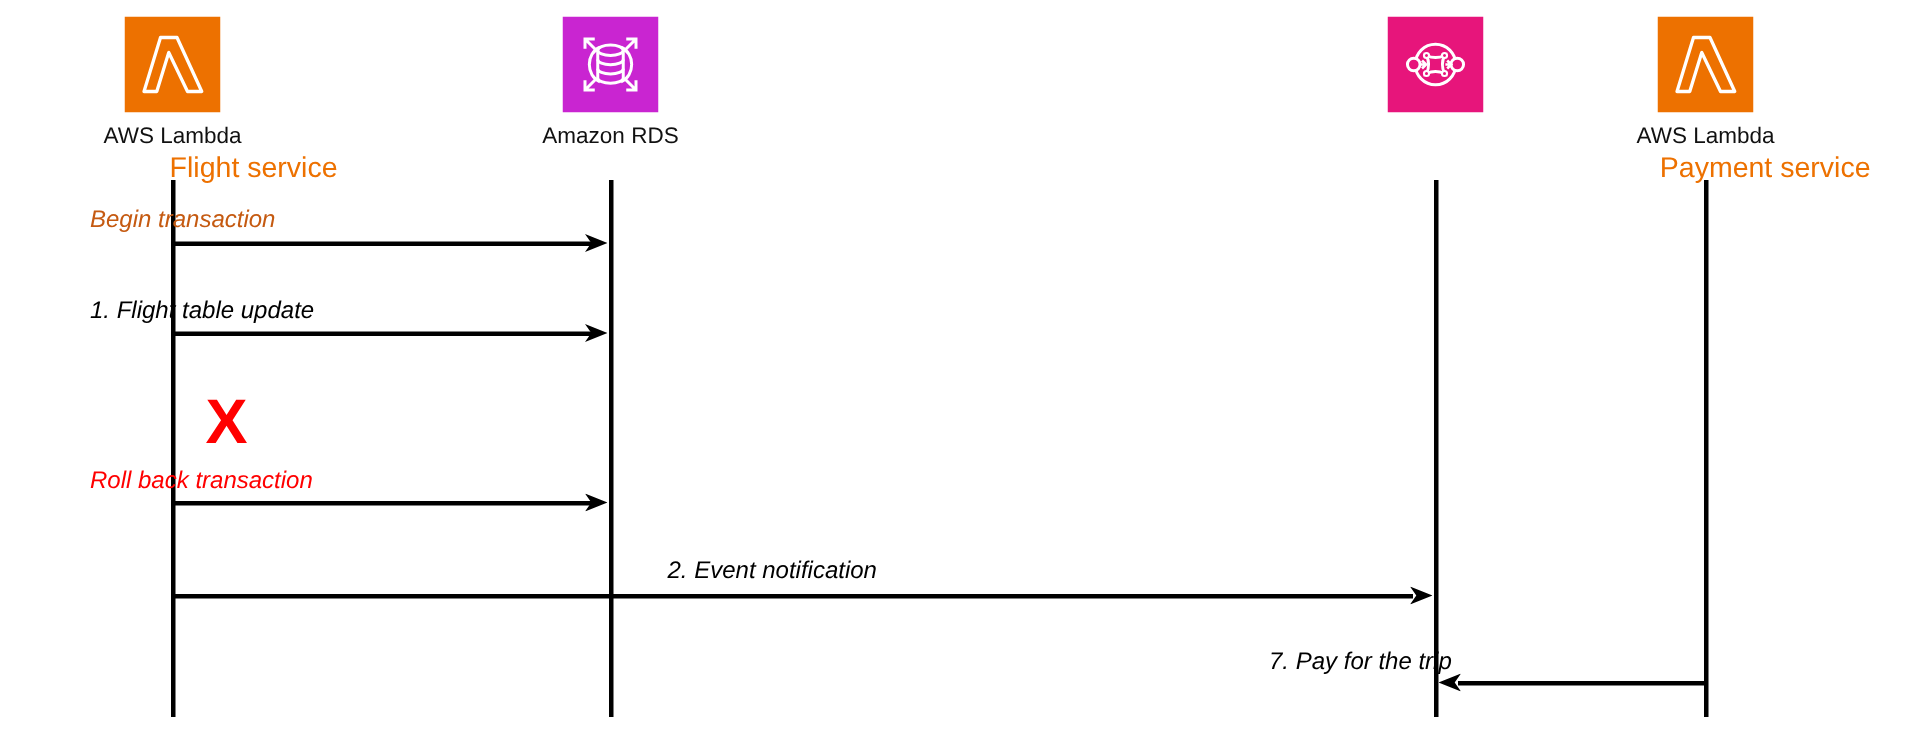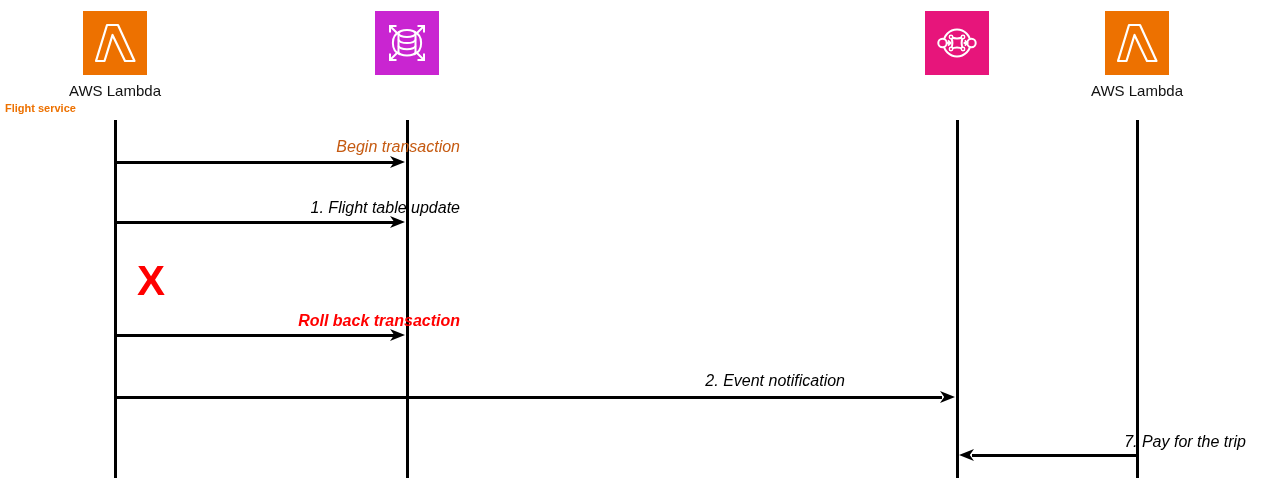--- a/index.html
+++ b/index.html
@@ -12,39 +12,39 @@
     overflow: hidden;
     padding-left: 31px;
   }
   .abs { position: absolute; }
   .icon-box { width: 64px; height: 64px; top: 11px; }
   .actor-name {
     top: 82px; width: 220px; text-align: center;
     font-size: 15px; color: #111111; line-height: 1.2;
   }
   .actor-service {
-    top: 102px; width: 220px; text-align: left;
-    font-size: 11px; color: #ED7100; line-height: 1.2; font-weight: bold;
+    top: 102px; width: 220px; text-align: right;
+    font-size: 19px; color: #ED7100; line-height: 1.2;
   }
   .lifeline { top: 120px; width: 2.6px; height: 358px; background: #000000; }
   .msg-line { height: 2.6px; background: #000000; }
   .arrow-head {
     width: 15px; height: 12px; background: #000000;
     clip-path: polygon(100% 50%, 0% 0%, 28% 50%, 0% 100%);
   }
   .arrow-head.left {
     clip-path: polygon(0% 50%, 100% 0%, 72% 50%, 100% 100%);
   }
   .msg-label {
-    width: 400px; text-align: right;
+    width: 400px; text-align: left;
     font-size: 16px; font-style: italic; color: #000000;
     line-height: 1.1; white-space: nowrap;
   }
   .msg-label.orange { color: #C55A11; }
-  .msg-label.red { color: #FF0000; font-weight: bold; }
+  .msg-label.red { color: #FF0000; }
   .failure-x {
     width: 60px; text-align: center;
     font-size: 42px; font-weight: bold; color: #FF0000;
     line-height: 1; font-style: normal;
   }
 </style>
 </head>
 <body>
 
 <div id="canvas">
@@ -70,20 +70,21 @@
         <path d="M25 20.5 C15.5 24.5 15.5 39.5 25 43.5"></path>
         <path d="M39 20.5 C48.5 24.5 48.5 39.5 39 43.5"></path>
         <ellipse cx="32" cy="22.5" rx="8.5" ry="3.5"></ellipse>
         <path d="M23.5 22.5 L23.5 41 M40.5 22.5 L40.5 41"></path>
         <path d="M23.5 41 A8.5 3.5 0 0 0 40.5 41"></path>
         <path d="M23.5 28.6 A8.5 3.5 0 0 0 40.5 28.6"></path>
         <path d="M23.5 34.8 A8.5 3.5 0 0 0 40.5 34.8"></path>
       </g>
     </svg>
   </div>
+  <div class="abs actor-name" style="left:297px">Amazon RDS</div>
   <div class="abs lifeline" style="left:406px"></div>
 
   <div class="abs icon-box" style="left:925px">
     <svg width="64" height="64" viewBox="0 0 64 64">
       <rect width="64" height="64" fill="#E7157B"></rect>
       <circle cx="32" cy="32" r="13.5" fill="none" stroke="#ffffff" stroke-width="2"></circle>
       <circle cx="17.5" cy="32" r="4.2" fill="#E7157B" stroke="#ffffff" stroke-width="2"></circle>
       <circle cx="46.5" cy="32" r="4.2" fill="#E7157B" stroke="#ffffff" stroke-width="2"></circle>
       <path d="M26 26 Q32 28.8 38 26 Q35.2 32 38 38 Q32 35.2 26 38 Q28.8 32 26 26 Z" fill="none" stroke="#ffffff" stroke-width="2"></path>
       <g fill="#E7157B" stroke="#ffffff" stroke-width="1.4">
@@ -100,20 +101,21 @@
   </div>
   <div class="abs lifeline" style="left:956px"></div>
 
   <div class="abs icon-box" style="left:1105px">
     <svg width="64" height="64" viewBox="0 0 64 64">
       <rect width="64" height="64" fill="#ED7100"></rect>
       <polygon points="24,14 35,14 51.5,50 42,50 29.5,24 21.5,50 13,50" fill="none" stroke="#ffffff" stroke-width="2.2" stroke-linejoin="round"></polygon>
     </svg>
   </div>
   <div class="abs actor-name" style="left:1027px">AWS Lambda</div>
+  <div class="abs actor-service" style="left:1027px">Payment service</div>
   <div class="abs lifeline" style="left:1136px"></div>
 
   <div class="abs msg-label orange" style="left:60px; top:138px">Begin transaction</div>
   <div class="abs msg-line" style="left:116px; top:161px; width:280px"></div>
   <div class="abs arrow-head" style="left:390px; top:156px"></div>
 
   <div class="abs msg-label" style="left:60px; top:199px">1. Flight table update</div>
   <div class="abs msg-line" style="left:116px; top:221px; width:280px"></div>
   <div class="abs arrow-head" style="left:390px; top:216px"></div>
 

